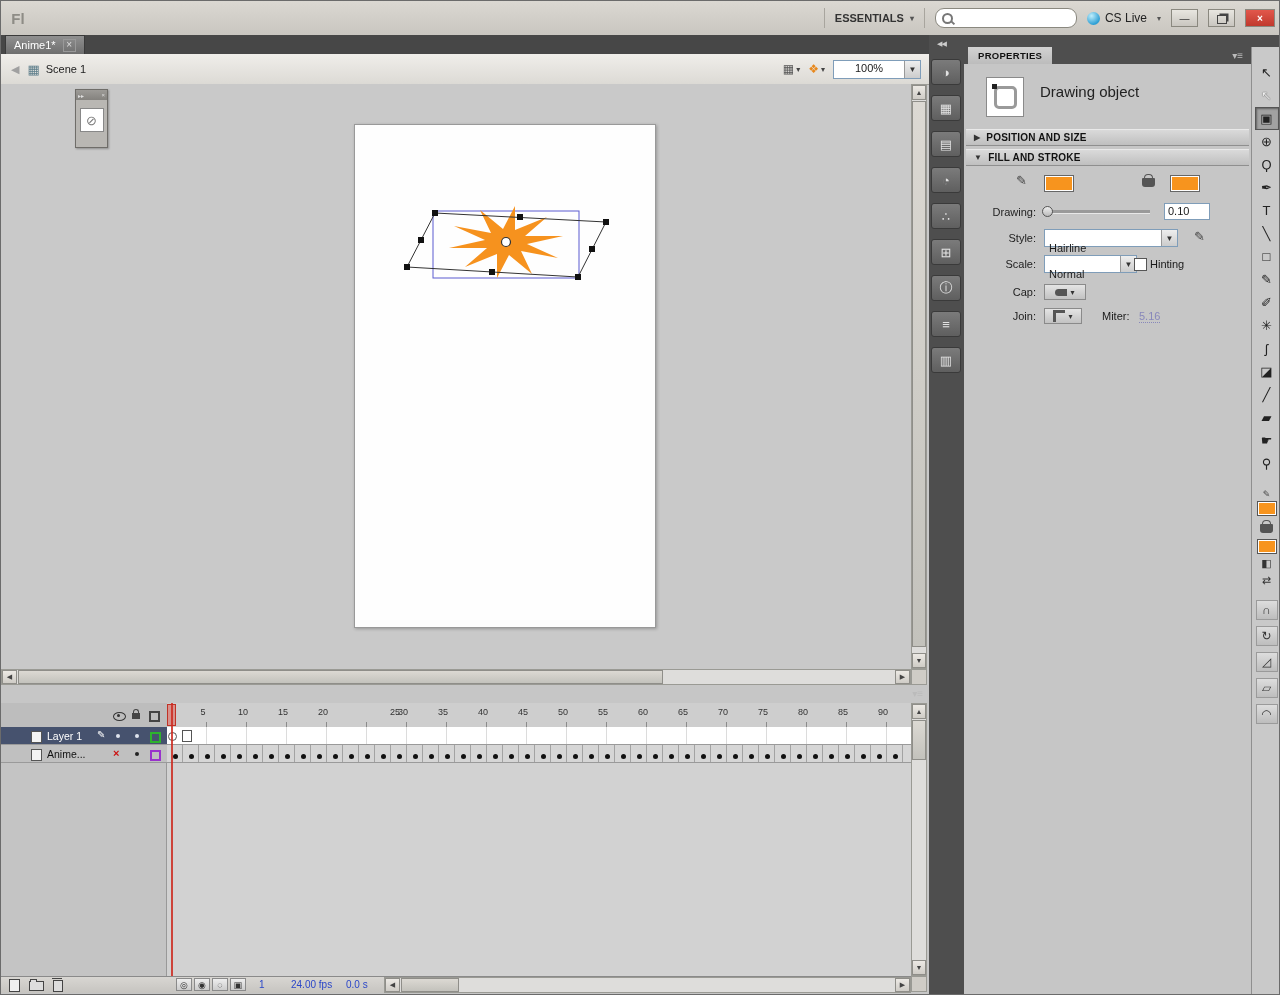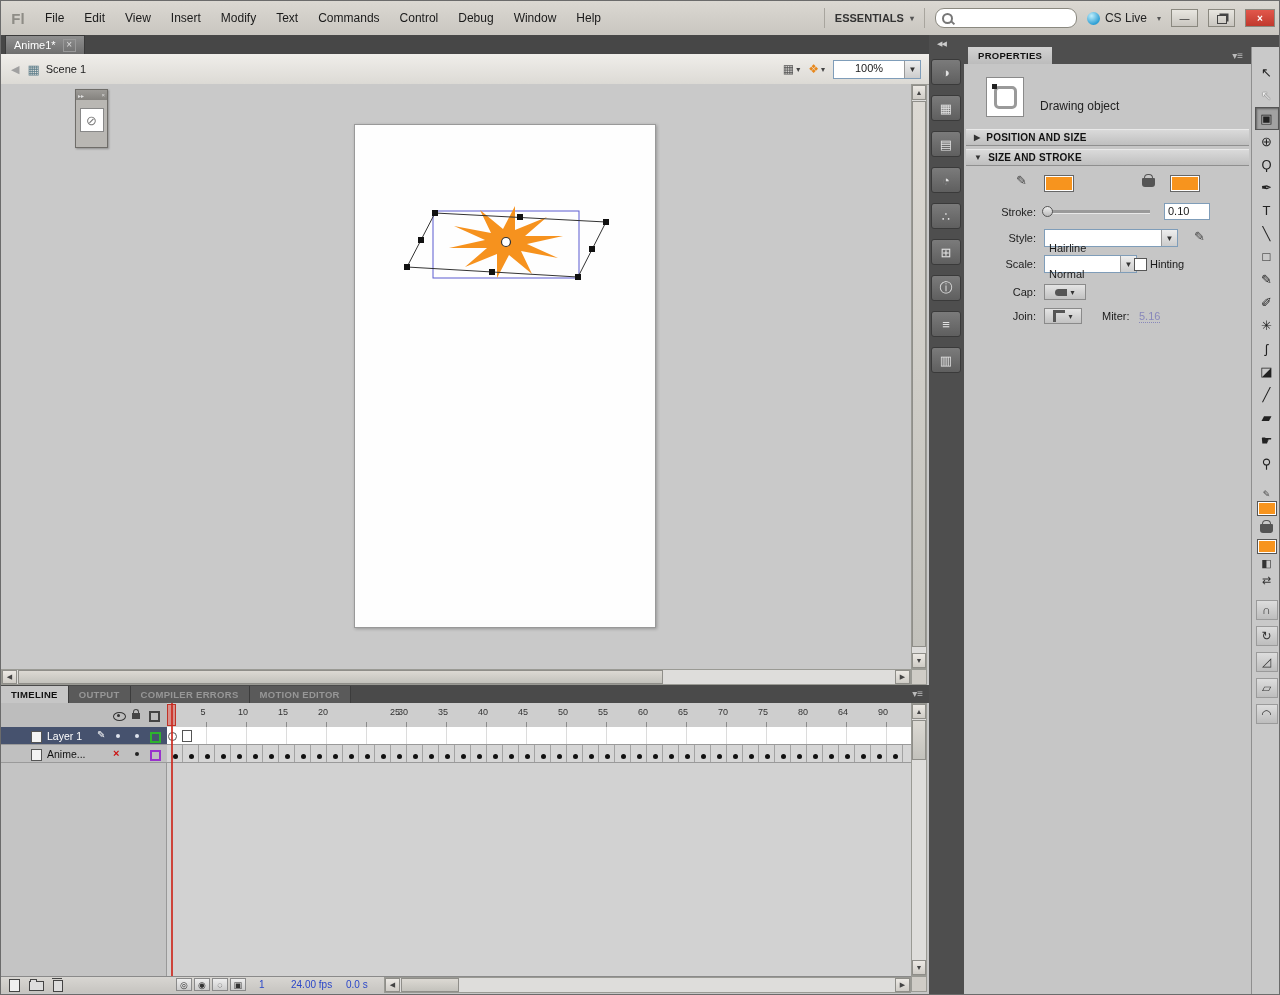--- a/index.html
+++ b/index.html
@@ -127,21 +127,21 @@
     border-radius:3px;color:#e2e2e2;font-size:13px;display:flex;align-items:center;justify-content:center;box-sizing:border-box;}
   #props{position:absolute;left:35px;top:12px;width:287px;height:949px;background:#c6c6c6;}
   #props-tabstrip{position:absolute;left:0;top:0;width:287px;height:17px;background:#4e4e4e;}
   #props-tab{position:absolute;left:4px;top:0;height:17px;padding:0 10px;background:linear-gradient(#d2d2d2,#bcbcbc);
     font-size:9.5px;font-weight:bold;color:#111;display:flex;align-items:center;letter-spacing:.3px;}
   #props-panelmenu{position:absolute;right:8px;top:3px;color:#bbb;font-size:10px;}
   #obj-icon{position:absolute;left:22px;top:30px;width:36px;height:38px;background:#fff;border:1px solid #8a8a8a;
     display:flex;align-items:center;justify-content:center;}
   #obj-icon .shape{width:17px;height:17px;border:3px solid #9a9a9a;border-radius:5px;position:relative;}
   #obj-icon .shape::after{content:"";position:absolute;left:-5px;top:-5px;width:5px;height:5px;background:#222;}
-  #obj-type{position:absolute;left:76px;top:52px;font-size:12px;color:#222;text-align:right;}
+  #obj-type{position:absolute;left:76px;top:36px;font-size:15px;color:#222;text-align:right;}
   .sect{position:absolute;left:2px;width:283px;height:17px;background:linear-gradient(#dadada,#bfbfbf);
     border-top:1px solid #e9e9e9;border-bottom:1px solid #8f8f8f;font-size:10px;font-weight:bold;color:#111;
     display:flex;align-items:center;gap:6px;padding-left:8px;box-sizing:border-box;letter-spacing:.2px;}
   .sect .tri{font-size:8px;color:#333;}
   #sect-pos{top:82px;} #sect-fill{top:102px;}
   .plabel{position:absolute;width:72px;text-align:right;font-size:11px;color:#222;}
   .pencil-glyph{font-size:13px;color:#444;}
   .swatch{position:absolute;width:28px;height:15px;border:1px solid #666;box-shadow:inset 0 0 0 1px #fff;}
   .bucket-glyph{position:absolute;width:13px;height:9px;background:#555;border-radius:1px 1px 3px 3px;}
   .bucket-glyph::before{content:"";position:absolute;left:2px;top:-4px;width:7px;height:4px;border:1px solid #555;border-bottom:none;border-radius:4px 4px 0 0;}
@@ -173,33 +173,20 @@
   .tool-opt{width:22px;height:20px;border:1px solid #9a9a9a;background:linear-gradient(#ddd,#bdbdbd);
     display:flex;align-items:center;justify-content:center;font-size:12px;color:#333;box-sizing:border-box;}
 </style>
 </head>
 <body>
 
 <div id="app">
 
   <div id="menubar">
     <div id="fl-logo">Fl</div>
-    <div id="menu-items">
-        <span class="menu-item">File</span>
-        <span class="menu-item">Edit</span>
-        <span class="menu-item">View</span>
-        <span class="menu-item">Insert</span>
-        <span class="menu-item">Modify</span>
-        <span class="menu-item">Text</span>
-        <span class="menu-item">Commands</span>
-        <span class="menu-item">Control</span>
-        <span class="menu-item">Debug</span>
-        <span class="menu-item">Window</span>
-        <span class="menu-item">Help</span>
-      </div>
     <div id="menu-right">
       <div class="vsep"></div>
       <div id="workspace-switcher">
         <span>ESSENTIALS</span>
         <span class="chev">▾</span>
       </div>
       <div class="vsep"></div>
       <div id="search-box">
         <span class="mag"></span>
         <input value="" style="">
@@ -279,26 +266,20 @@
     <div class="sb-arrow" style="left:0;bottom:0;width:14px;height:15px;">▼</div>
   </div>
   <div id="stage-hscroll" class="sb">
     <div class="sb-arrow" style="left:0;top:0;width:15px;height:14px;">◀</div>
     <div class="sb-thumb" style="left:16px;top:0;width:645px;height:14px;"></div>
     <div class="sb-arrow" style="right:0;top:0;width:15px;height:14px;">▶</div>
   </div>
   <div id="scroll-corner"></div>
 
   <div id="timeline">
-    <div id="tl-tabs">
-        <div class="tl-tab active">TIMELINE</div>
-        <div class="tl-tab">OUTPUT</div>
-        <div class="tl-tab">COMPILER ERRORS</div>
-        <div class="tl-tab">MOTION EDITOR</div>
-      </div>
     <span id="tl-panelmenu">▾≡</span>
 
     <div id="tl-header">
       <div id="tl-layers-header">
         <span class="eye-icon"></span>
         <span class="lock-icon"></span>
         <span class="sqo-icon"></span>
       </div>
       <div id="tl-ruler">
         <div id="ruler-content">
@@ -311,21 +292,21 @@
             <span class="ruler-num" style="left: 264px;">35</span>
             <span class="ruler-num" style="left: 304px;">40</span>
             <span class="ruler-num" style="left: 344px;">45</span>
             <span class="ruler-num" style="left: 384px;">50</span>
             <span class="ruler-num" style="left: 424px;">55</span>
             <span class="ruler-num" style="left: 464px;">60</span>
             <span class="ruler-num" style="left: 504px;">65</span>
             <span class="ruler-num" style="left: 544px;">70</span>
             <span class="ruler-num" style="left: 584px;">75</span>
             <span class="ruler-num" style="left: 624px;">80</span>
-            <span class="ruler-num" style="left: 664px;">64</span>
+            <span class="ruler-num" style="left: 664px;">85</span>
             <span class="ruler-num" style="left: 704px;">90</span>
             <span class="ruler-tick" style="left: 39px;"></span>
             <span class="ruler-tick" style="left: 79px;"></span>
             <span class="ruler-tick" style="left: 119px;"></span>
             <span class="ruler-tick" style="left: 159px;"></span>
             <span class="ruler-tick" style="left: 199px;"></span>
             <span class="ruler-tick" style="left: 239px;"></span>
             <span class="ruler-tick" style="left: 279px;"></span>
             <span class="ruler-tick" style="left: 319px;"></span>
             <span class="ruler-tick" style="left: 359px;"></span>
@@ -472,29 +453,29 @@
           <span class="shape"></span>
         </div>
       <div id="obj-type">Drawing object</div>
 
       <div class="sect" id="sect-pos">
         <span class="tri">▶</span>
         <span>POSITION AND SIZE</span>
       </div>
       <div class="sect" id="sect-fill">
         <span class="tri">▼</span>
-        <span>SIZE AND STROKE</span>
+        <span>FILL AND STROKE</span>
       </div>
 
       <span class="pencil-glyph abs" style="left:52px;top:126px;">✎</span>
       <div class="swatch" style="left: 80px; top: 128px; background: rgb(247, 148, 30);"></div>
       <span class="bucket-glyph" style="left:178px;top:131px;"></span>
       <div class="swatch" style="left: 206px; top: 128px; background: rgb(247, 148, 30);"></div>
 
-      <span class="plabel" style="left:0;top:159px;">Stroke:</span>
+      <span class="plabel" style="left:0;top:159px;">Drawing:</span>
       <div class="slider-track" style="left:80px;top:163px;width:106px;"></div>
       <div class="slider-thumb" style="left:78px;top:159px;"></div>
       <div class="pinput" style="left:200px;top:156px;width:46px;height:17px;">0.10</div>
 
       <span class="plabel" style="left:0;top:185px;">Style:</span>
       <div class="pselect" style="left:80px;top:182px;width:134px;">
         <div class="val">Hairline</div>
         <div class="dd">▼</div>
       </div>
       <span class="pencil-glyph abs" style="left:230px;top:182px;">✎</span>

